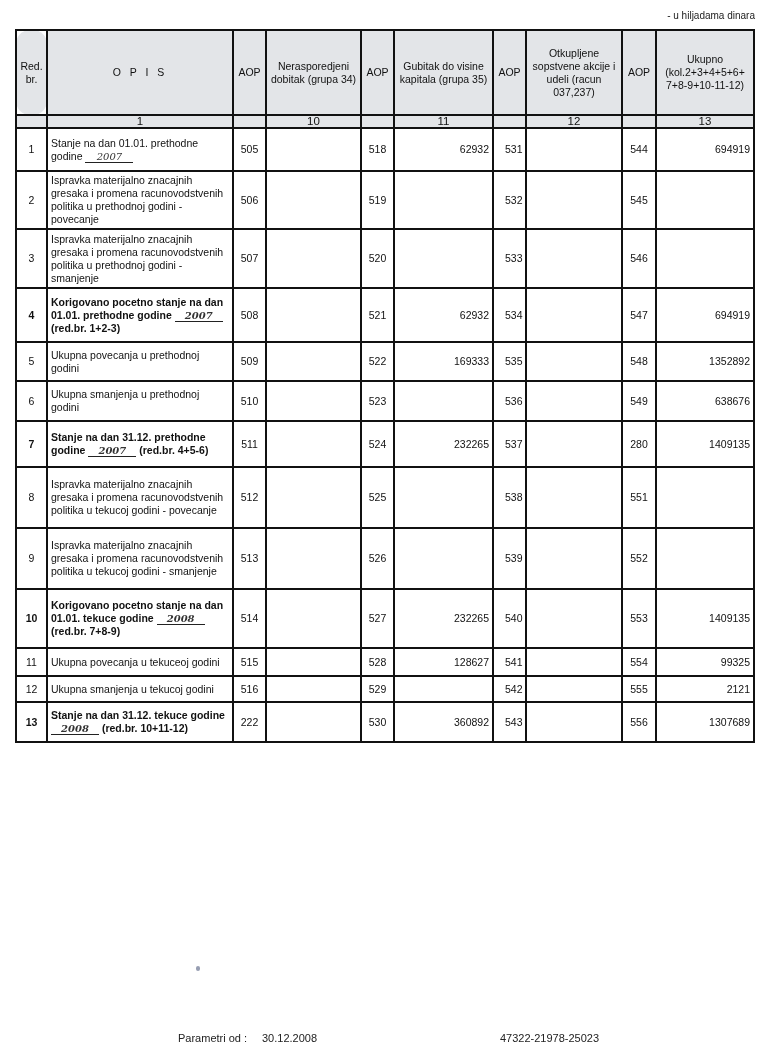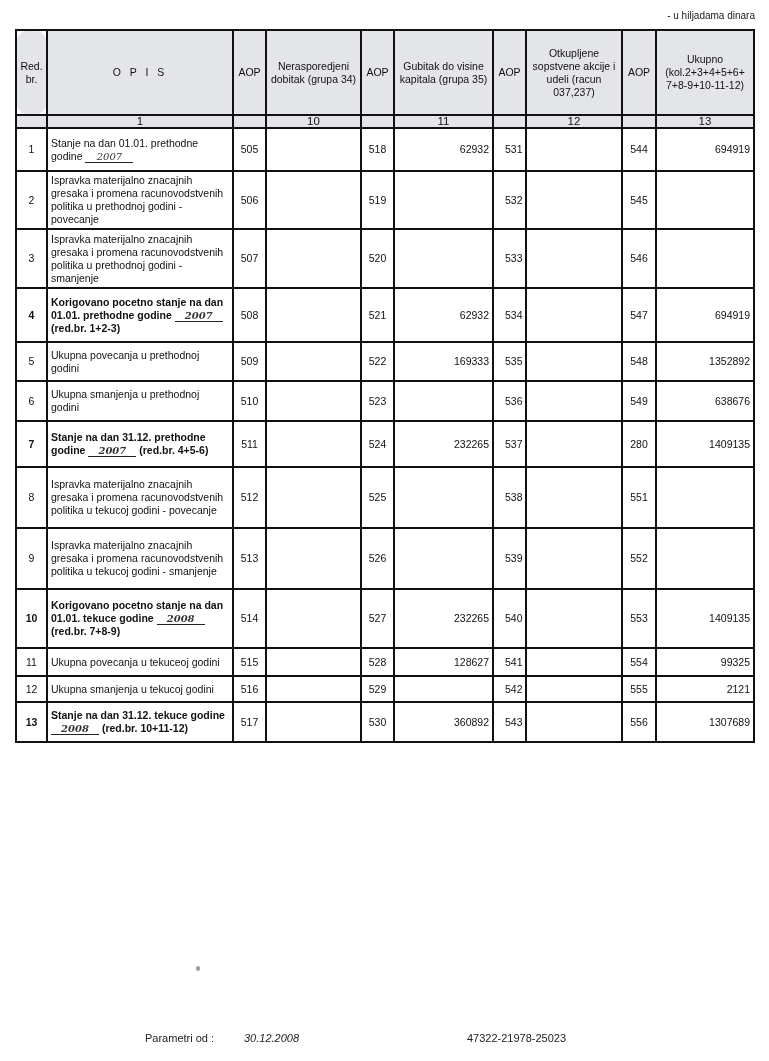--- a/index.html
+++ b/index.html
@@ -23,21 +23,21 @@
   th.h-red { font-size: 10px; line-height: 11px; padding: 0 1px; border-radius: 14px; }
   tr.hdr-row { height: 85px; }
   tr.num-row th { height: 11px; font-size: 11.5px; line-height: 11px; padding: 0; }
   td.rb { text-align: center; font-size: 10.5px; }
   td.opis { text-align: left; font-size: 10.5px; }
   td.opis.bold, td.rb.bold { font-weight: bold; }
   td.aop { text-align: center; font-size: 10.5px; }
   td.aop.narrow { text-align: right; padding-left: 11px; }
   td.val { text-align: right; font-size: 11.5px; padding-right: 5px; }
   .hw { display: inline-block; min-width: 48px; border-bottom: 1px solid #222; font-family: "DejaVu Serif", serif; font-style: italic; font-size: 10px; color: #333; text-align: center; line-height: 11px; }
-  .footer { position: absolute; top: 1032px; font-size: 11px; color: #222; }
+  .footer { position: absolute; top: 1032px; font-size: 11px; color: #222; margin-left: 33px; }
   .speck { position: absolute; left: 196px; top: 966px; width: 4px; height: 5px; background: #6b7591; border-radius: 2px; opacity: 0.7; }
 </style>
 </head>
 <body>
 
 <div class="unit-note">- u hiljadama dinara</div>
 
 <table class="report">
   <colgroup>
     <col style="width:31px">
@@ -218,29 +218,29 @@
         <td class="aop">529</td>
         <td class="val"></td>
         <td class="aop narrow">542</td>
         <td class="val"></td>
         <td class="aop">555</td>
         <td class="val">2121</td>
       </tr>
       <tr style="height: 40px;">
         <td class="rb bold">13</td>
         <td class="opis bold"><span>Stanje na dan 31.12. tekuce godine</span> <span class="hw">2008</span> <span>(red.br. 10+11-12)</span></td>
-        <td class="aop">517</td>
+        <td class="aop">222</td>
         <td class="val"></td>
         <td class="aop">530</td>
         <td class="val">360892</td>
         <td class="aop narrow">543</td>
         <td class="val"></td>
         <td class="aop">556</td>
         <td class="val">1307689</td>
       </tr>
     </tbody>
 </table>
 
 <div class="speck"></div>
 
 <div class="footer" style="left:145px;">Parametri od :</div>
-<div class="footer" style="left:244px;font-style:italic;">30.12.2008</div>
+<div class="footer" style="left:229px;">30.12.2008</div>
 <div class="footer" style="left:467px;">47322-21978-25023</div>
 
 </body></html>

